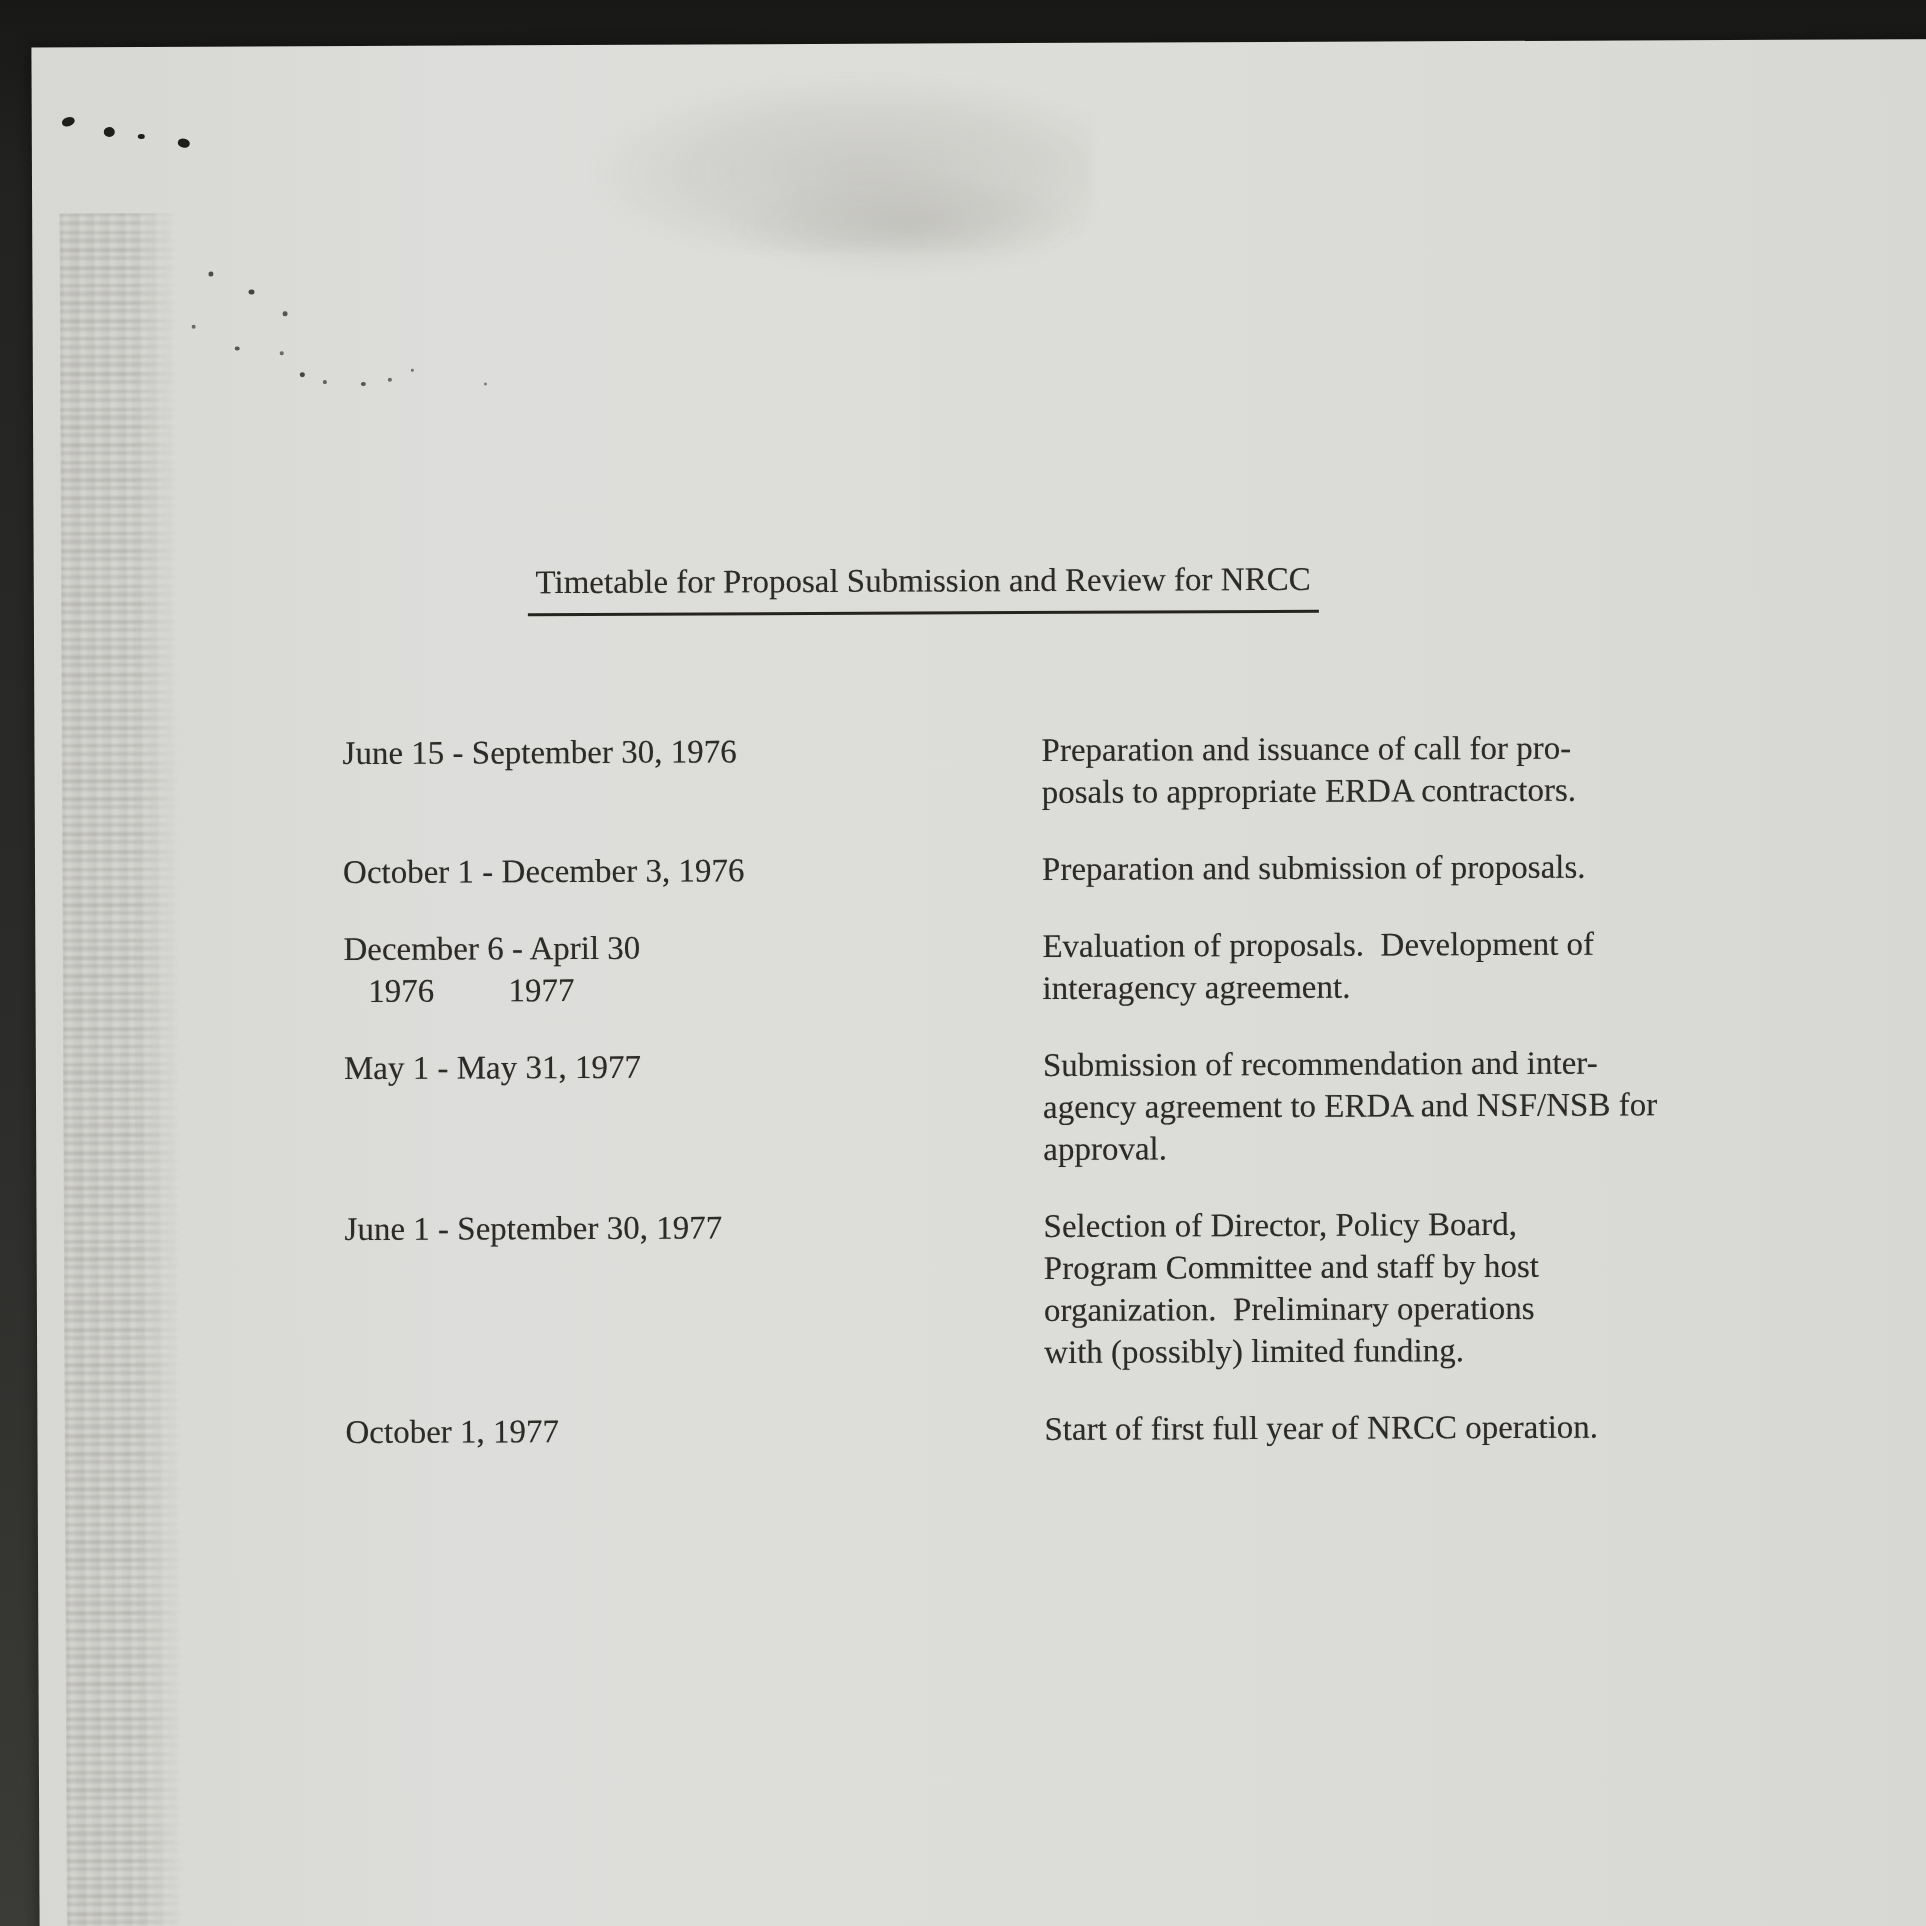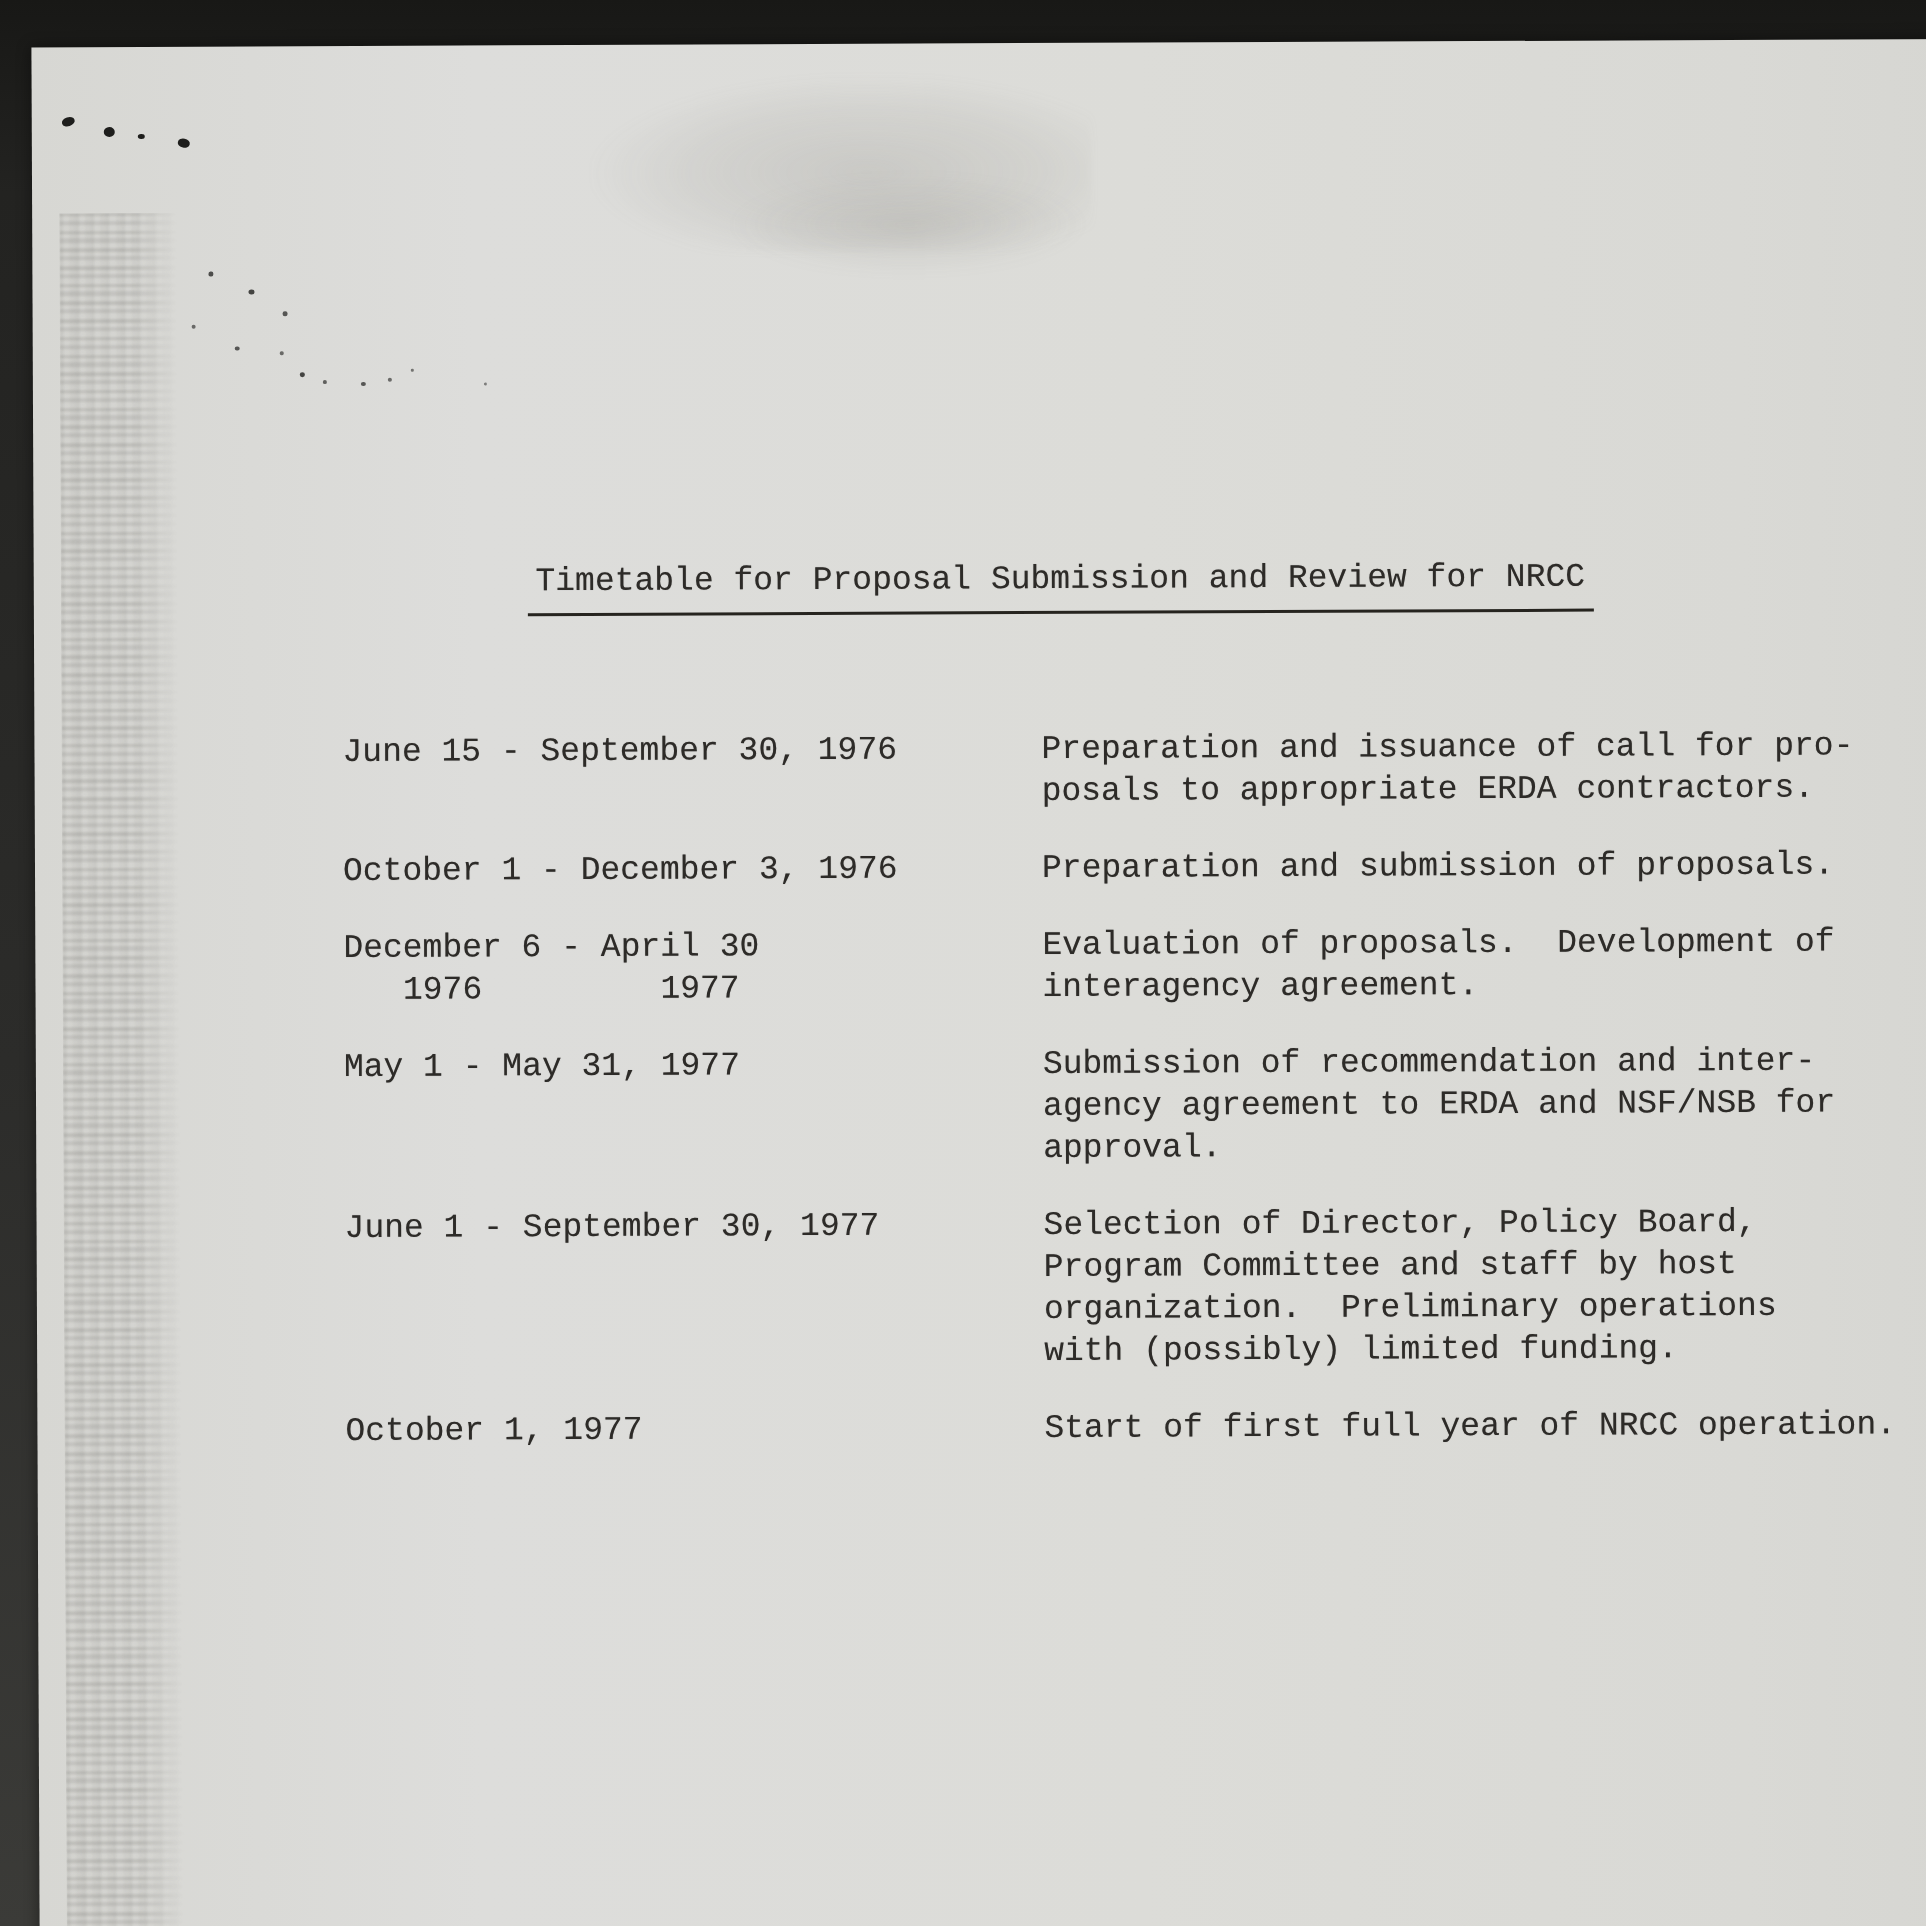--- a/index.html
+++ b/index.html
@@ -7,20 +7,21 @@
     padding: 0;
     width: 2073px;
     height: 2649px;
     overflow: hidden;
     font-family: "Liberation Mono", "DejaVu Sans Mono", monospace;
   }
   .scan {
     position: absolute;
     inset: 0;
     background: linear-gradient(180deg, #181816 0%, #232321 10%, #2c2c2a 55%, #3b3b38 100%);
+    font-family: Liberation Serif, serif;
   }
   .page {
     position: absolute;
     left: 37px;
     top: 43px;
     width: 2009px;
     height: 2564px;
     background:
       linear-gradient(90deg, #d7d7d3 0%, #dddddb 22%, #dcdcd8 55%, #d9d9d5 85%, #d5d5d1 100%);
     transform: rotate(-0.25deg);

